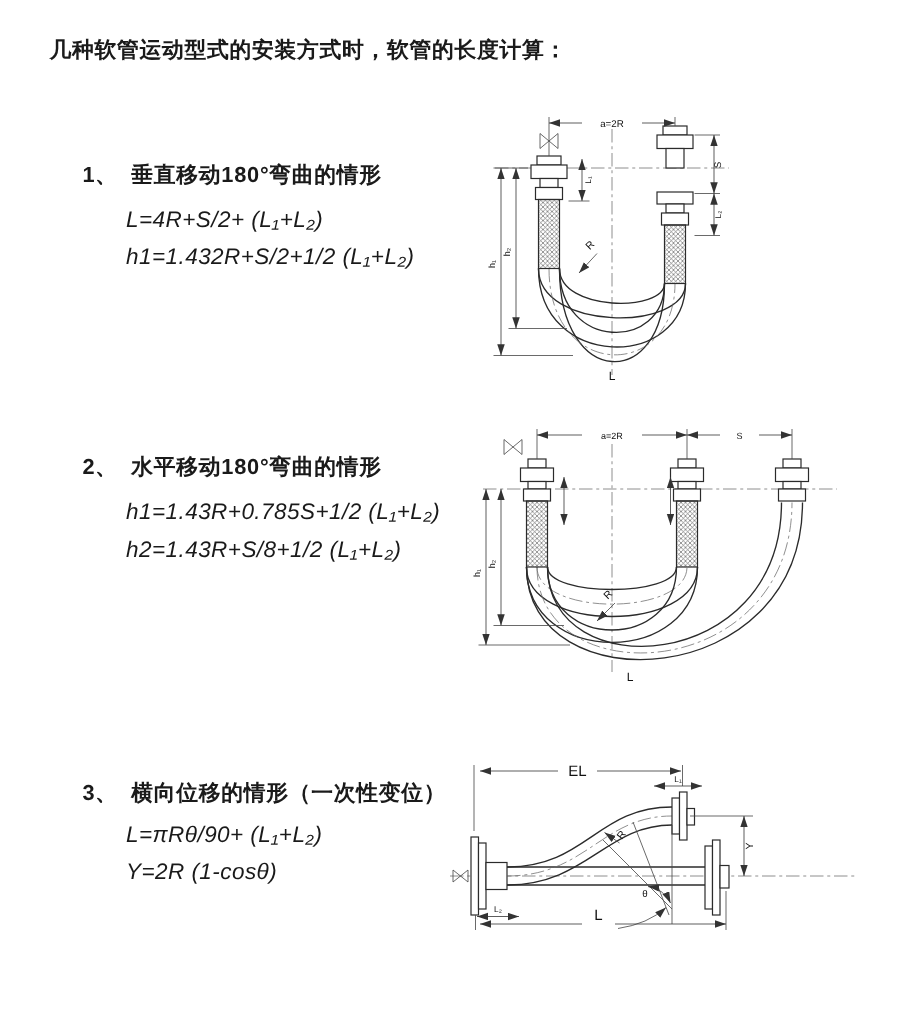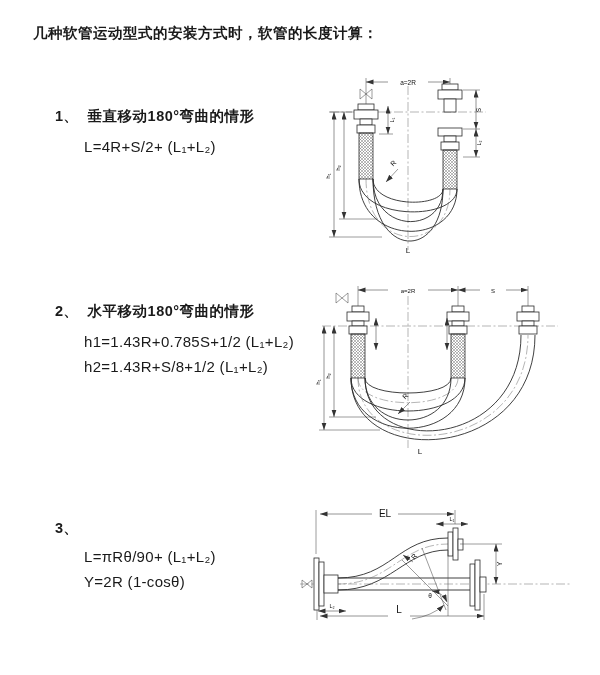--- a/index.html
+++ b/index.html
@@ -4,21 +4,21 @@
 <style>
   html,body{margin:0;padding:0;background:#fff;}
   .page{position:relative;width:594px;height:675px;background:#ffffff;overflow:hidden;
         font-family:"Liberation Sans","DejaVu Sans",sans-serif;color:#1a1a1a;}
   .title{position:absolute;left:33px;top:24px;font-size:14.5px;font-weight:600;letter-spacing:.5px;}
   .sec-heading{position:absolute;font-size:14.5px;font-weight:600;letter-spacing:.5px;display:flex;}
   .sec-heading .num{margin-right:9px;}
   .h1{left:55px;top:107px}.h2{left:55px;top:302px}.h3{left:55px;top:519px}
   .formulas{position:absolute;font-size:15px;letter-spacing:.3px;}
   .f1{left:84px;top:134px}.f2{left:84px;top:329px}.f3{left:84px;top:544px}
-  .formula-line{height:25px;display:flex;align-items:center;white-space:pre;}
+  .formula-line{height:25px;display:flex;align-items:center;white-space:pre;font-style:italic;}
   .dgm{position:absolute;}
   .d1{left:308px;top:66px}.d2{left:310px;top:278px}.d3{left:296px;top:498px}
   
   .ln{stroke:#2b2b2b;stroke-width:.9;fill:none}
   .fit{stroke:#2b2b2b;stroke-width:.8;fill:#ffffff}
   .thin{stroke:#4a4a4a;stroke-width:.55;fill:none}
   .dim{stroke:#3a3a3a;stroke-width:.55;fill:none}
   .cl{stroke:#6a6a6a;stroke-width:.5;fill:none;stroke-dasharray:9 2.5 2 2.5}
   .braidr{stroke:#2b2b2b;stroke-width:.8;fill:url(#braid)}
   svg text{fill:#111;font-family:"Liberation Sans","DejaVu Sans",sans-serif;}
@@ -45,20 +45,21 @@
   </svg>
 
   <div class="title">几种软管运动型式的安装方式时，软管的长度计算：</div>
 
   <div class="sec-heading h1">
     <span class="num">1、</span>
     <span>垂直移动180°弯曲的情形</span>
   </div>
   <div class="formulas f1">
     <div class="formula-line">L=4R+S/2+ (L₁+L₂)</div>
+    <div class="formula-line">h1=1.432R+S/2+1/2 (L₁+L₂)</div>
   </div>
 
   <svg class="dgm d1" width="250" height="190" viewBox="0 0 250 190">
     <g>
       <path class="cl" d="M22,46 H178"></path>
       <path class="cl" d="M100,20 V184"></path>
     </g>
     <g>
       <path class="thin" d="M52,23 L64,33 L64,23 L52,33 Z"></path>
     </g>
@@ -185,20 +186,21 @@
       <text class="t6 mid" x="183" y="14.5">S</text>
       <text class="t6 mid" x="10" y="104" transform="rotate(-90 10 104)">h₁</text>
       <text class="t6 mid" x="20" y="98" transform="rotate(-90 20 98)">h₂</text>
       <text class="t7 mid" x="97" y="120" transform="rotate(-45 97 120)">R</text>
       <text class="t8 mid" x="110" y="176">L</text>
     </g>
   </svg>
 
   <div class="sec-heading h3">
     <span class="num">3、</span>
+    <span>横向位移的情形（一次性变位）</span>
   </div>
   <div class="formulas f3">
     <div class="formula-line">L=πRθ/90+ (L₁+L₂)</div>
     <div class="formula-line">Y=2R (1-cosθ)</div>
   </div>
 
   <svg class="dgm d3" width="280" height="150" viewBox="0 0 280 150">
     <g>
       <path class="cl" d="M4,86 H274"></path>
     </g>

